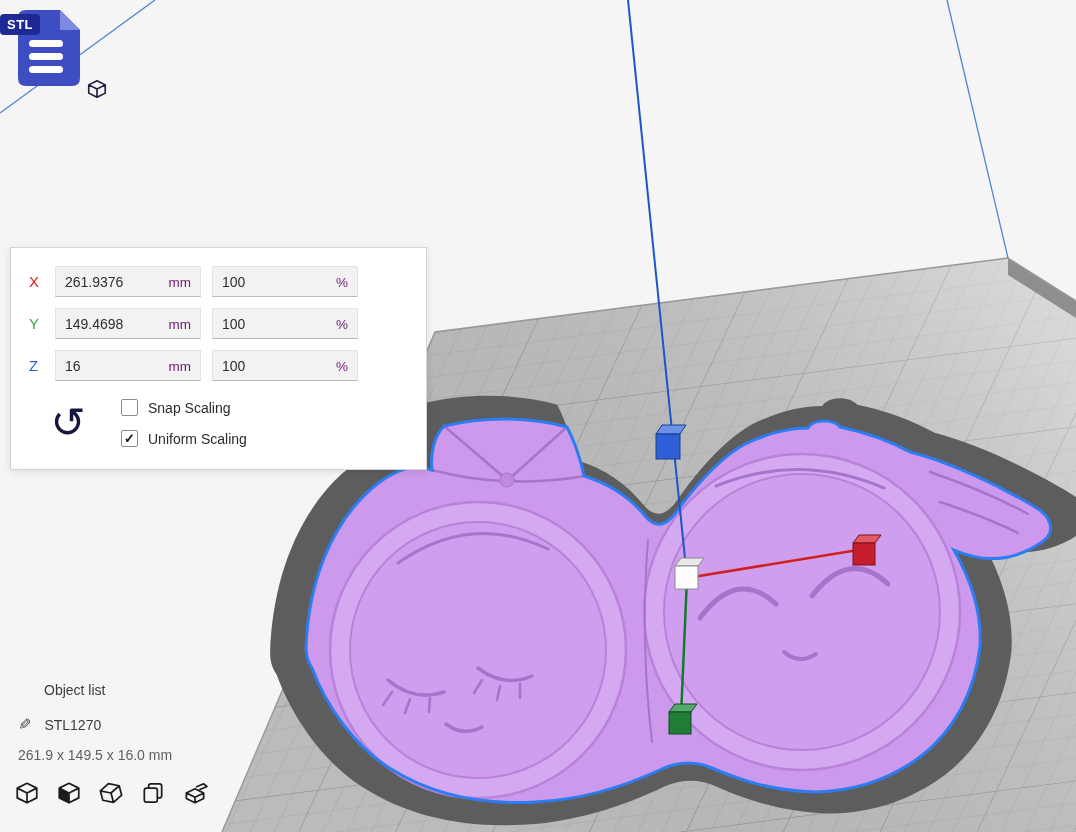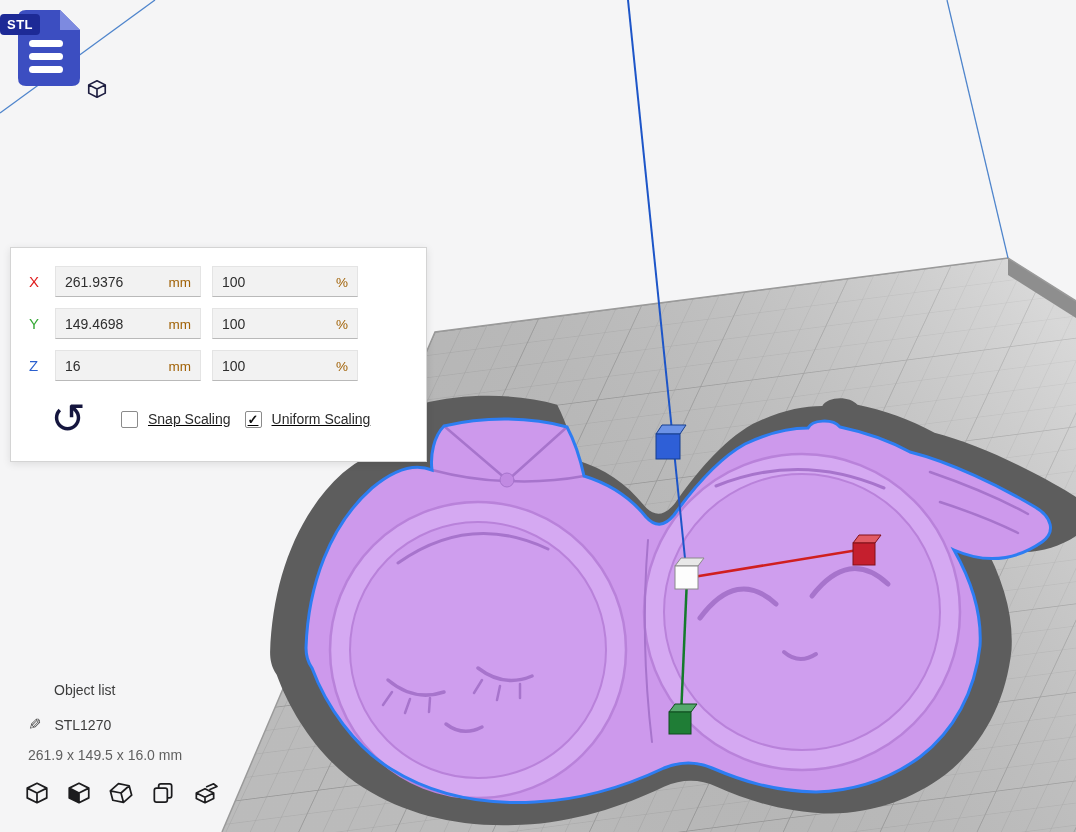--- a/index.html
+++ b/index.html
@@ -37,38 +37,38 @@
     position:relative;width:146px;height:31px;box-sizing:border-box;
     background:#f2f2f2;border:1px solid #e4e4e4;border-bottom:1px solid #b9b9b9;
   }
   .field input{
     width:100%;height:100%;border:none;background:transparent;outline:none;
     font-family:"Liberation Sans",sans-serif;font-size:14px;color:#2e2e2e;
     padding:0 36px 0 9px;box-sizing:border-box;
   }
   .unit{
     position:absolute;right:9px;top:50%;transform:translateY(-50%);
-    font-size:13.5px;color:#a16207;pointer-events:none;
+    font-size:13.5px;color:#701a75;pointer-events:none;
   }
   .panel-bottom{display:flex;align-items:center;margin-top:18px;}
   .reset-btn{
     width:62px;margin-left:26px;background:none;border:none;padding:0;cursor:pointer;
     font-size:42px;line-height:40px;color:#15163e;text-align:center;
   }
-  .checks{display:flex;flex-direction:row;gap:14px;margin-left:22px;text-decoration:underline;}
+  .checks{display:flex;flex-direction:column;gap:14px;margin-left:22px;}
   .chk-row{display:flex;align-items:center;gap:10px;cursor:pointer;}
   .checkbox{
     width:17px;height:17px;box-sizing:border-box;border:1.5px solid #8b8b8b;
     border-radius:2px;background:#fff;display:flex;align-items:center;justify-content:center;
     font-size:13px;font-weight:bold;color:#101010;line-height:1;
   }
   .chk-label{font-size:14px;color:#2b2b2b;}
 
   
-  .object-panel{position:absolute;left:0;top:676px;width:270px;z-index:10;margin-left:10px;}
+  .object-panel{position:absolute;left:0;top:676px;width:270px;z-index:10;}
   .obj-header{margin:6px 0 0 44px;font-size:14px;color:#3c3c3c;cursor:pointer;}
   .obj-name-row{margin:17px 0 0 18px;display:flex;align-items:center;gap:13px;font-size:14px;color:#3c3c3c;}
   .pencil{display:inline-block;transform:scaleX(-1);font-size:16px;color:#4a4a4a;}
   .obj-dims{margin:13px 0 0 18px;font-size:14px;color:#606060;}
   .obj-toolbar{margin:15px 0 0 12px;display:flex;gap:12px;}
   .tool-btn{width:30px;height:30px;background:none;border:none;padding:0;cursor:pointer;display:flex;align-items:center;justify-content:center;}
 </style>
 </head>
 <body>
 

